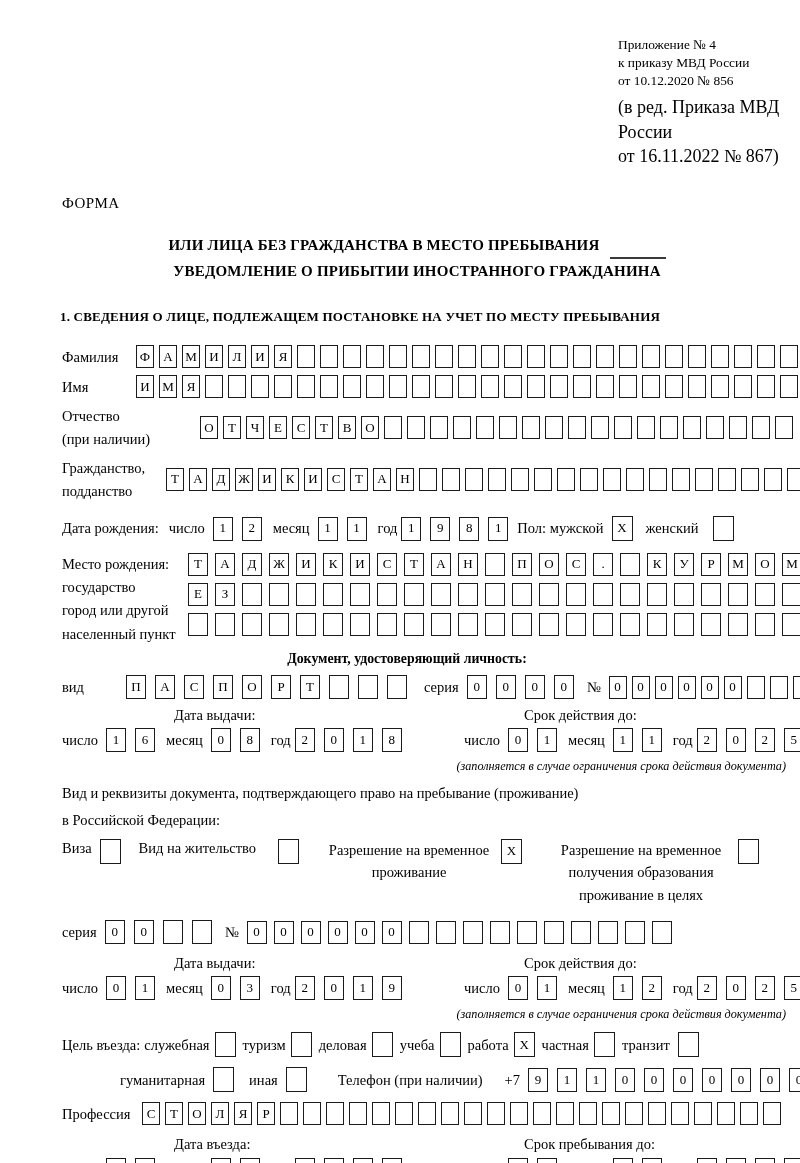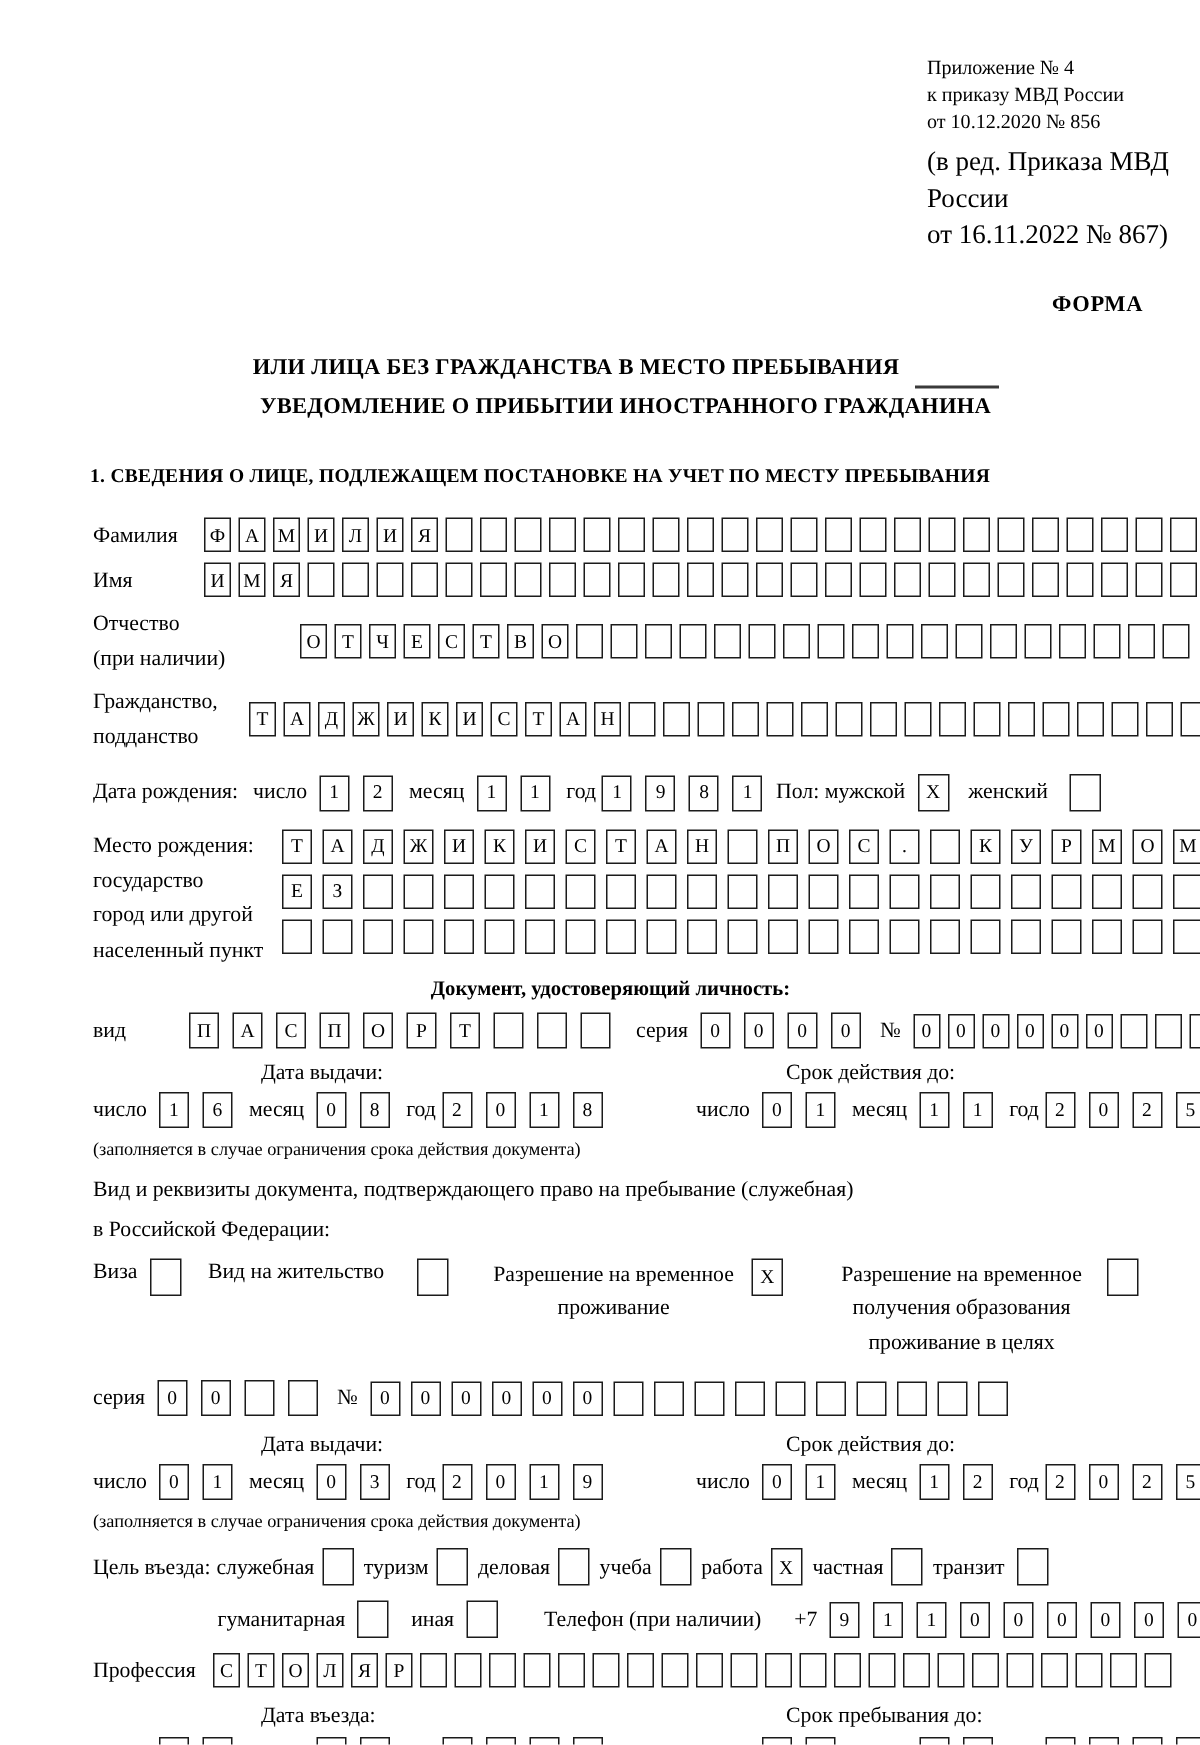--- a/index.html
+++ b/index.html
@@ -6,21 +6,21 @@
   .page{
     width:800px;height:1163px;box-sizing:border-box;overflow:hidden;
     padding:36px 8px 21px 62px;
     font-family:"Liberation Serif","DejaVu Serif",serif;
     color:#000;font-size:14.5px;line-height:1.25;position:relative;
   }
   
   .refblock{margin-left:556px;font-size:13.4px;line-height:1.35;}
   .refblock .sub{font-size:18px;}
   .refblock .gap{margin-top:5px;}
-  .forma{text-align:right;margin:26px 30px 0 0;font-weight:bold;font-size:15px;letter-spacing:.4px;}
+  .forma{margin:26px 30px 0 0;font-weight:normal;font-size:15px;letter-spacing:.4px;}
   
   .title{text-align:center;font-weight:bold;font-size:15px;line-height:1.6;margin:20px 0 0 -20px;letter-spacing:.2px;}
   .tunder{display:inline-block;width:56px;border-bottom:2px solid #3a3a3a;margin-left:10px;}
   .sec{font-weight:bold;font-size:13px;margin:26px 0 20px -2px;letter-spacing:.2px;}
   
   .frow{display:flex;align-items:center;margin-bottom:7px;}
   .frow.top{align-items:center;}
   .lbl{flex:none;margin-right:8px;}
   .lbl2{line-height:1.55;}
   .w66{width:66px;}
@@ -43,21 +43,21 @@
   .blklbl{flex:none;width:126px;line-height:1.6;}
   .blkrows .cells{margin-bottom:7px;}
   
   .dochead{font-weight:bold;font-size:13.8px;text-align:center;margin:4px 40px 8px 0;}
   
   .dpair{display:flex;margin-bottom:0;}
   .dcol-l{flex:none;width:374px;}
   .dcol-r{flex:1;}
   .dhead{margin:0 0 4px 112px;}
   .dhead.r{margin-left:88px;}
-  .noter{text-align:left;font-size:12.2px;margin:0 6px 10px 0;}
+  .noter{text-align:right;font-size:12.2px;margin:0 6px 10px 0;font-style:italic;}
   .para{margin:4px 0 10px;}
   .para div{margin-bottom:8px;}
   
   .optrow{display:flex;align-items:flex-start;margin-bottom:14px;}
   .optml{flex:none;text-align:center;line-height:1.55;}
   .optml.w2{width:172px;margin-left:14px;}
   .optml.w3{width:182px;margin-left:18px;}
   .optrow .cb{margin-left:6px;margin-right:10px;}
   .phone-prefix{flex:none;margin:0 8px 0 14px;}
 </style>
@@ -416,21 +416,21 @@
             <span class="cell">0</span>
             <span class="cell">2</span>
             <span class="cell">5</span>
           </div>
       </div>
     </div>
   </div>
   <div class="noter">(заполняется в случае ограничения срока действия документа)</div>
 
   <div class="para">
-    <div>Вид и реквизиты документа, подтверждающего право на пребывание (служебная)</div>
+    <div>Вид и реквизиты документа, подтверждающего право на пребывание (проживание)</div>
     <div>в Российской Федерации:</div>
   </div>
 
   <div class="optrow">
     <span class="sublbl" style="margin-left:0;margin-right:2px">Виза</span>
     <span class="cell cb"></span>
     <span class="sublbl" style="margin-left:8px">Вид на жительство</span>
     <span class="cell cb" style="margin-left:14px"></span>
     <div class="optml w2">
       <div>Разрешение на временное</div>
@@ -534,21 +534,21 @@
     <span class="cell cb"></span>
     <span class="sublbl" style="margin-right:5px">работа</span>
     <span class="cell cb">X</span>
     <span class="sublbl" style="margin-right:5px">частная</span>
     <span class="cell cb"></span>
     <span class="sublbl" style="margin-right:8px">транзит</span>
     <span class="cell cb"></span>
   </div>
 
   <div class="frow" style="margin-bottom:10px">
-    <span class="sublbl" style="margin-left:83px">гуманитарная</span>
+    <span class="sublbl" style="margin-left:58px">гуманитарная</span>
     <span class="cell cb"></span>
     <span class="sublbl" style="margin-left:10px">иная</span>
     <span class="cell cb"></span>
     <span class="sublbl" style="margin-left:26px">Телефон (при наличии)</span>
     <span class="phone-prefix">+7</span>
     <div class="cells dcells">
         <span class="cell">9</span>
         <span class="cell">1</span>
         <span class="cell">1</span>
         <span class="cell">0</span>

